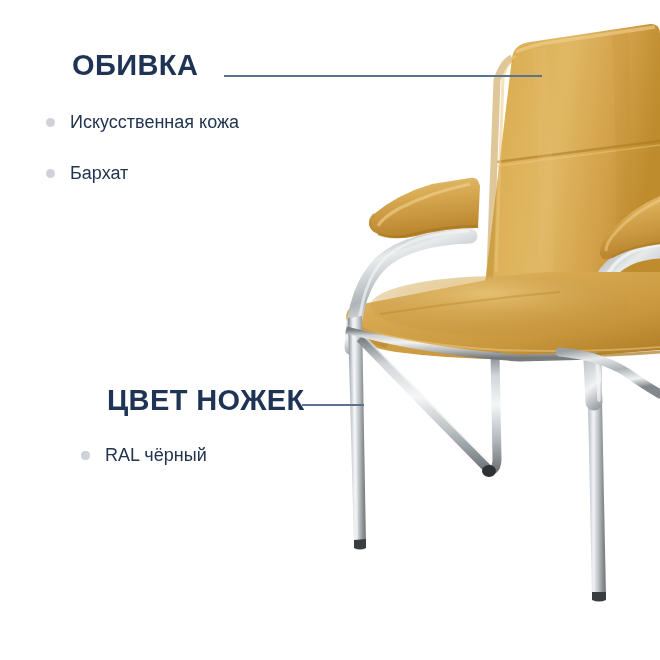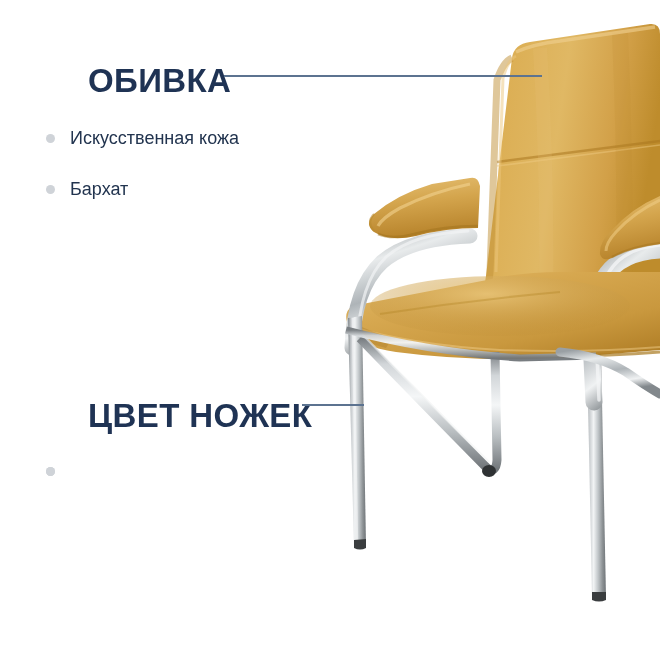--- a/index.html
+++ b/index.html
@@ -8,25 +8,25 @@
     font-family:"Liberation Sans","DejaVu Sans",sans-serif;
     overflow:hidden;position:relative;
   }
   .canvas{position:absolute;inset:0;width:660px;height:660px;overflow:hidden;background:#fff;}
 
   
   .panel{position:absolute;left:0;top:0;width:340px;height:660px;z-index:30;}
 
   .section{position:absolute;left:0;width:340px;}
   .section-uph{top:48px;}
-  .section-legs{top:383px;}
+  .section-legs{top:383px;padding-left:35px;}
 
   .heading{
-    margin:16px;padding:0 0 0 72px;
-    font-size:33px;line-height:34px;font-weight:bold;
+    margin:0;padding:0 0 0 72px;
+    font-size:29px;line-height:34px;font-weight:bold;
     color:#1F3354;letter-spacing:0.4px;white-space:nowrap;
   }
   .list{list-style:none;margin:0;padding:0;}
   .list li{
     position:relative;padding-left:70px;
     font-size:18px;line-height:26px;color:#22344F;
     font-weight:400;white-space:nowrap;
   }
   .section-uph .list{margin-top:27px;}
   .section-legs .list{margin-top:25px;}
@@ -228,18 +228,19 @@
     </div>
 
     <div class="section section-legs">
       <h2 class="heading">ЦВЕТ НОЖЕК</h2>
       <ul class="list">
         <li>
           <span class="bullet"></span>
         </li>
         <li>
           <span class="bullet"></span>
+          <span>RAL чёрный</span>
         </li>
       </ul>
     </div>
 
   </div>
 </div>
 
 </body></html>

